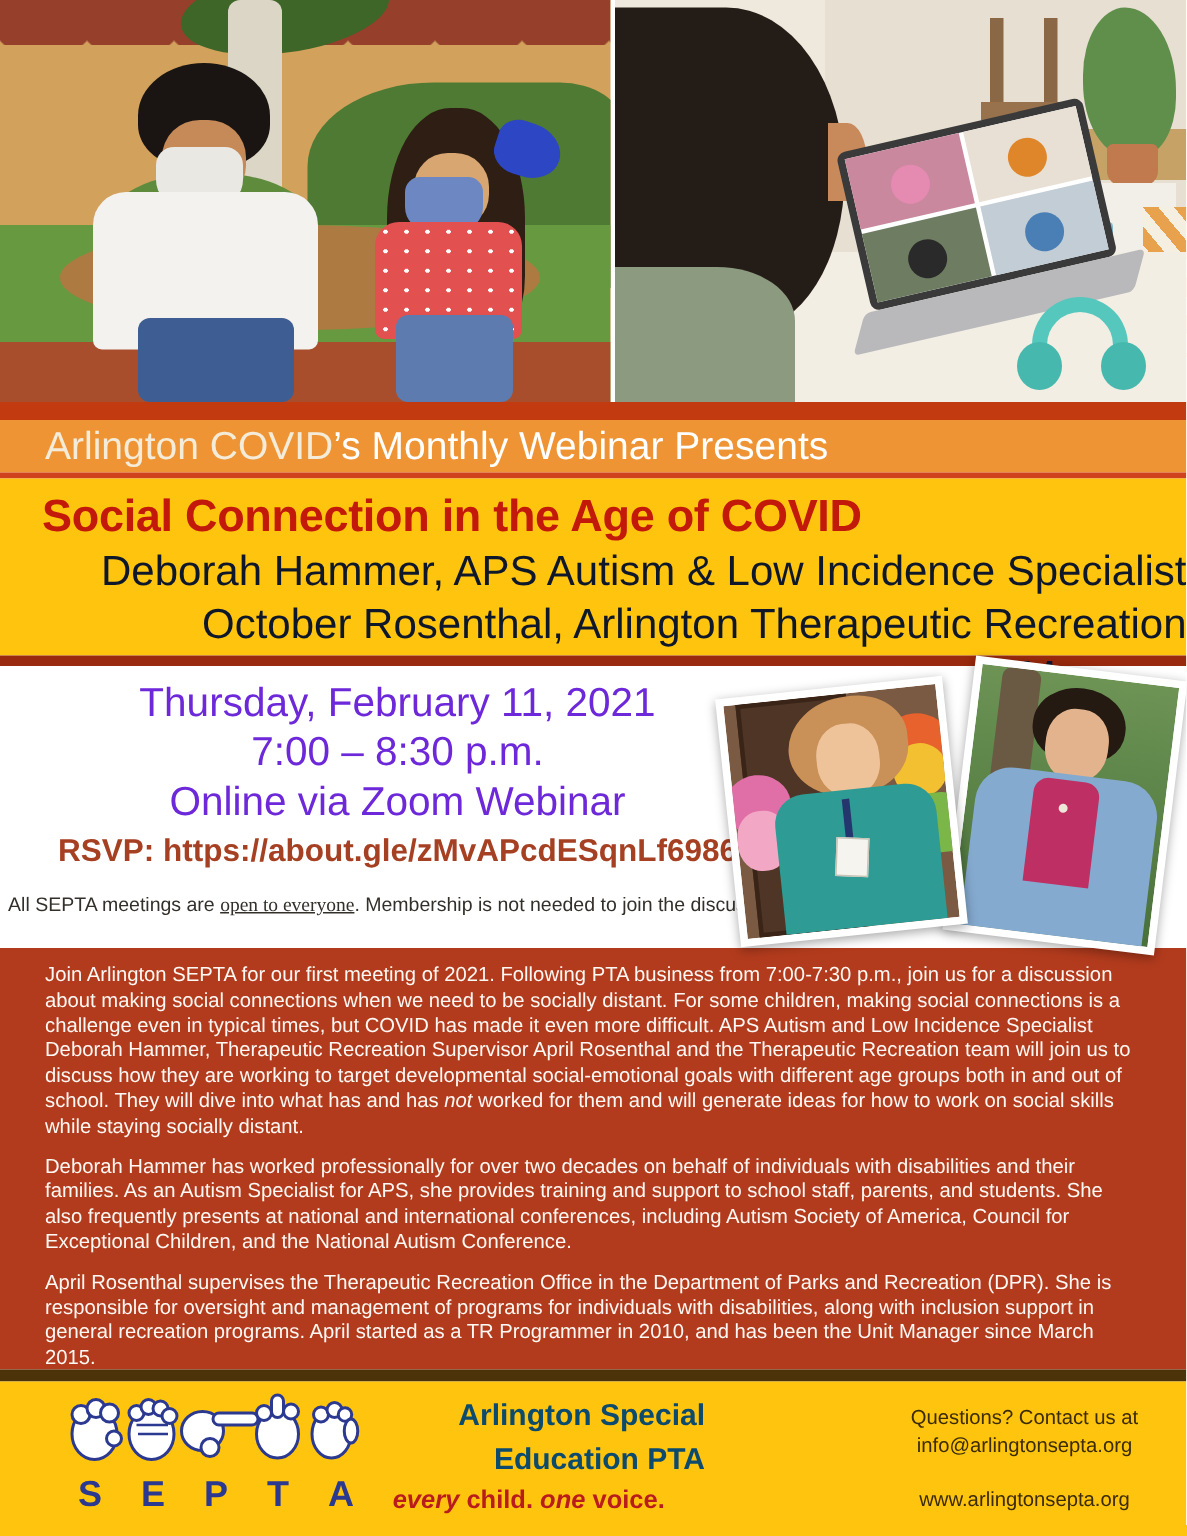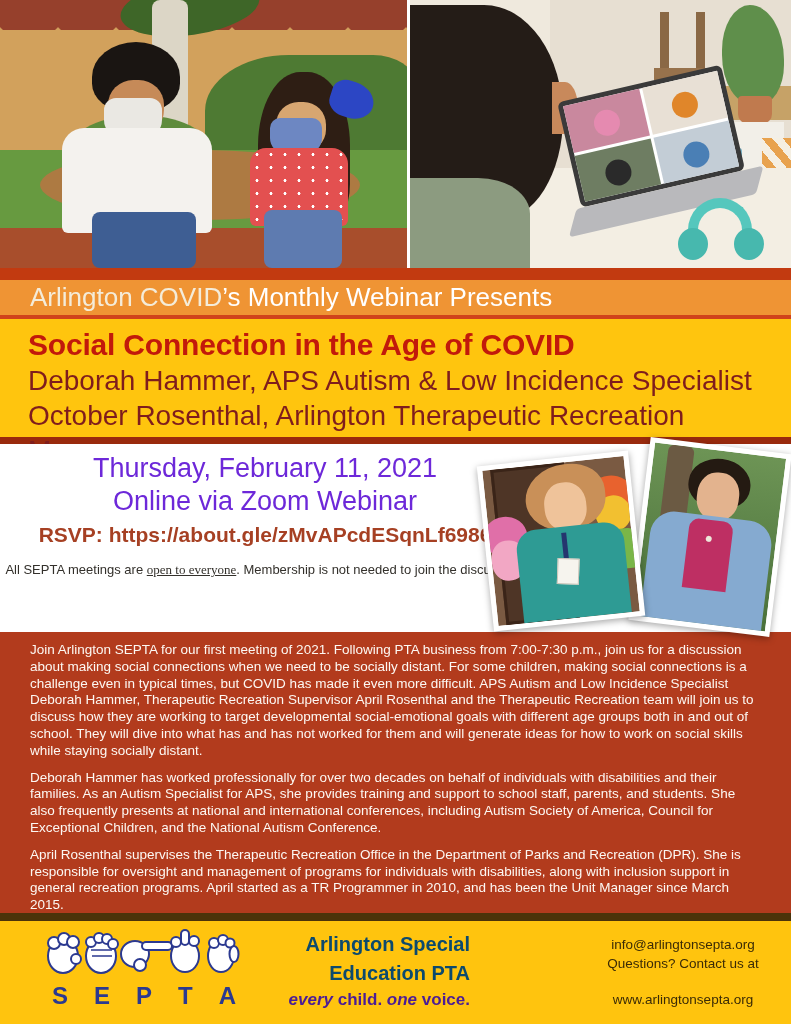--- a/index.html
+++ b/index.html
@@ -73,21 +73,21 @@
   .ph-cup1 { left:0; top:30px; width:30px; height:32px; background:#47B8AE; border-radius:50%; }
   .ph-cup2 { left:56px; top:30px; width:30px; height:32px; background:#47B8AE; border-radius:50%; }
 
   
   .bar-red   { height:12px; background:#C23A10; }
   .banner    { height:35px; background:#EF9434; line-height:35px; padding-left:30px; font-size:26px; }
   .banner .cream { color:#F4ECD9; } .banner .white { color:#FFFFFF; }
   .thin-line { height:4px; background:#D0421B; }
   .title-sec { height:118px; background:#FFC50E; padding:7px 0 0 28px; }
   .title-sec h1 { font-size:30px; font-weight:bold; color:#C2190B; line-height:37px; letter-spacing:-0.2px; }
-  .speaker { font-size:28px; color:#7f1d1d; line-height:35px; }
+  .speaker { font-size:28px; color:#0f172a; line-height:35px;text-align:right; }
   .dark-line { height:7px; background:#992A0D; }
 
   
   .white-sec { position:relative; height:188px; background:#fff; }
   .event { position:absolute; left:0; top:8px; width:530px; text-align:center; }
   .ev-line { font-size:27px; color:#6d28d9; line-height:33px; }
   .ev-rsvp { margin-top:5px; font-size:21px; font-weight:bold; color:#A64023; }
   .ev-note { margin-top:15px; font-size:13px; color:#33302B; }
   .ev-note .u { text-decoration:underline;font-family:Liberation Serif, serif; }
 
@@ -113,34 +113,34 @@
   .de-badge { left:64px; top:96px; width:22px; height:26px; background:#F6F4EE; transform:rotate(8deg); border:1px solid #C9C4B8; }
   .pup-pink-hair { left:-6px; top:48px; width:44px; height:40px; background:#E06FA8; border-radius:50%; }
   .pup-pink-face { left:0px; top:72px; width:34px; height:40px; background:#F2A7C4; border-radius:45%; }
   .pup-julia-hair { left:102px; top:18px; width:46px; height:40px; background:#E8622E; border-radius:50% 50% 40% 40%; }
   .pup-julia-face { left:108px; top:38px; width:36px; height:36px; background:#F2C030; border-radius:50%; }
   .pup-julia-shirt { left:106px; top:72px; width:42px; height:40px; background:#7AB648; border-radius:10px 10px 0 0; }
 
   
   .body-sec { height:281px; background:#B23B1D; color:#FDF8F3; padding:10px 28px 0 30px; }
   .body-sec p { font-size:13.5px; line-height:16.8px; margin-bottom:10px; }
-  .body-sec .it { }
+  .body-sec .it { font-style:italic; }
 
   .sep-brown { height:8px; background:#4C3309; }
 
   
   .footer { position:relative; height:103px; background:#FFC40E; }
   .logo { position:absolute; left:46px; top:5px; width:196px; }
   .hands .hf { fill:#FFFFFF; stroke:#2B3990; stroke-width:2; }
   .hands .hl { fill:none; stroke:#2B3990; stroke-width:1.6; }
   .logo-letters { display:flex; justify-content:space-between; padding:0 6px; margin-top:0px;
     font-size:24px; font-weight:bold; color:#2B3990; }
   .f-org { position:absolute; left:235px; top:9px; width:235px; text-align:right; }
   .f-org .l1, .f-org .l2 { font-size:20px; font-weight:bold; color:#0c4a6e; line-height:29px; }
-  .f-tagline { margin-top:2px; font-size:17px; font-weight:bold; color:#4c1d95; }
+  .f-tagline { margin-top:2px; font-size:17px; font-weight:bold; color:#b91c1c;text-align:center; }
   .f-tagline .it { font-style:italic; }
   .f-contact { position:absolute; right:18px; top:14px; width:180px; text-align:center;
     font-size:13.5px; color:#3B2B06; line-height:19px; }
   .f-web { margin-top:17px; }
 </style>
 </head>
 <body>
 
 <div class="flyer">
 
@@ -214,20 +214,21 @@
     <h1>Social Connection in the Age of COVID</h1>
     <div class="speaker">Deborah Hammer, APS Autism &amp; Low Incidence Specialist</div>
     <div class="speaker">October Rosenthal, Arlington Therapeutic Recreation Manager</div>
   </div>
 
   <div class="dark-line"></div>
 
   <div class="white-sec">
     <div class="event">
       <div class="ev-line">Thursday, February 11, 2021</div>
+      <div class="ev-line">7:00 – 8:30 p.m.</div>
       <div class="ev-line">Online via Zoom Webinar</div>
       <div class="ev-rsvp">RSVP: https://about.gle/zMvAPcdESqnLf6986</div>
       <div class="ev-note"><span>All SEPTA meetings are </span><span class="u">open to everyone</span><span>.  Membership is not needed to join the discussion.</span></div>
     </div>
     <div class="speaker-photos">
       <div class="frame frame-april">
         <div class="scene">
           <div class="ap-bg"></div>
           <div class="ap-trunk"></div>
           <div class="ap-hair"></div>
@@ -308,19 +309,19 @@
         <span>T</span>
         <span>A</span>
       </div>
     </div>
     <div class="f-org">
       <div class="l1">Arlington Special</div>
       <div class="l2">Education PTA</div>
       <div class="f-tagline"><span class="it">every</span><span> child. </span><span class="it">one</span><span> voice.</span></div>
     </div>
     <div class="f-contact">
+      <div>Questions? Contact us at</div>
       <div>info@arlingtonsepta.org</div>
-      <div>Questions? Contact us at</div>
       <div class="f-web">www.arlingtonsepta.org</div>
     </div>
   </div>
 
 </div>
 
 </body></html>

